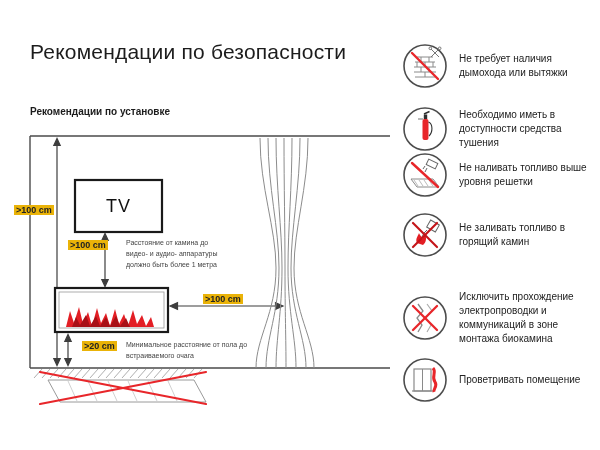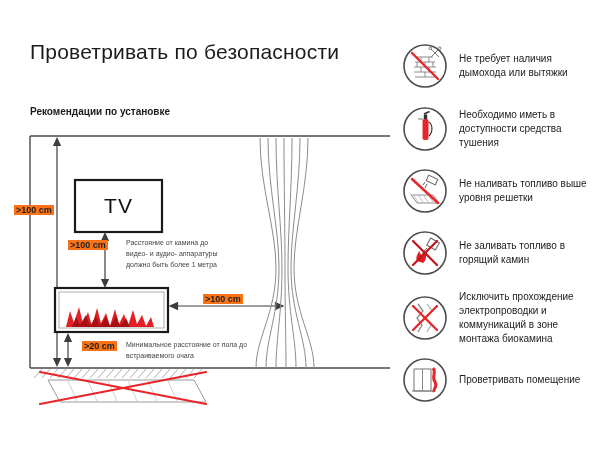--- a/index.html
+++ b/index.html
@@ -8,46 +8,46 @@
   .page { position:relative; width:600px; height:450px; background:#fff; overflow:hidden; }
 
   .title { position:absolute; left:30px; top:40px; font-size:21px; font-weight:400; letter-spacing:.2px; color:#1c1c1c; }
   .subtitle { position:absolute; left:30px; top:106px; font-size:10px; font-weight:700; color:#1c1c1c; }
 
   .diagram { position:absolute; left:10px; top:128px; width:390px; height:305px; }
   .diagram svg { position:absolute; left:0; top:0; }
 
   .tv-label { position:absolute; left:65px; top:52px; width:87px; height:52px;
               display:flex; align-items:center; justify-content:center;
-              font-size:21px; letter-spacing:1px; color:#111; }
+              font-size:18px; letter-spacing:1px; color:#111; }
 
   .lbl { position:absolute; font-size:9px; font-weight:700; color:#222;
-         background:#f97316; padding:0 2px; white-space:nowrap; }
+         background:#eab308; padding:0 2px; white-space:nowrap; }
   .lbl-left  { left:4px;   top:77px;  }
   .lbl-mid   { left:58px;  top:112px; }
   .lbl-right { left:193px; top:166px; }
   .lbl-floor { left:72px;  top:213px; }
 
   .note { position:absolute; font-size:7px; line-height:1.55; color:#444; }
   .note1 { left:116px; top:110px; width:102px; }
   .note2 { left:116px; top:212px; width:122px; }
 
   .recs { position:absolute; left:402px; top:0; width:196px; height:450px; }
   .rec  { position:absolute; left:0; width:196px; display:flex; align-items:center; gap:11px; }
-  .r1 { top:43px; } .r2 { top:106px;align-items:center; } .r3 { top:168px; }
-  .r4 { top:230px; } .r5 { top:290px; } .r6 { top:357px; }
+  .r1 { top:43px; } .r2 { top:106px;align-items:center; } .r3 { top:152px; }
+  .r4 { top:212px; } .r5 { top:290px; } .r6 { top:357px; }
   .rec-icon { flex:0 0 46px; width:46px; height:46px; }
   .rec-text { font-size:10px; line-height:1.4; color:#222; width:136px; }
 </style>
 </head>
 <body>
 
 <div class="page">
 
-  <h1 class="title">Проветривать по безопасности</h1>
+  <h1 class="title">Рекомендации по безопасности</h1>
   <h2 class="subtitle">Рекомендации по установке</h2>
 
   <div class="diagram">
     <svg width="390" height="305" viewBox="0 0 390 305">
 
       <g stroke="#4a4a4a" stroke-width="1.4">
         <line x1="20" y1="8" x2="380" y2="8"></line>
         <line x1="20" y1="8" x2="20" y2="240"></line>
         <line x1="20" y1="240" x2="380" y2="240"></line>
       </g>

